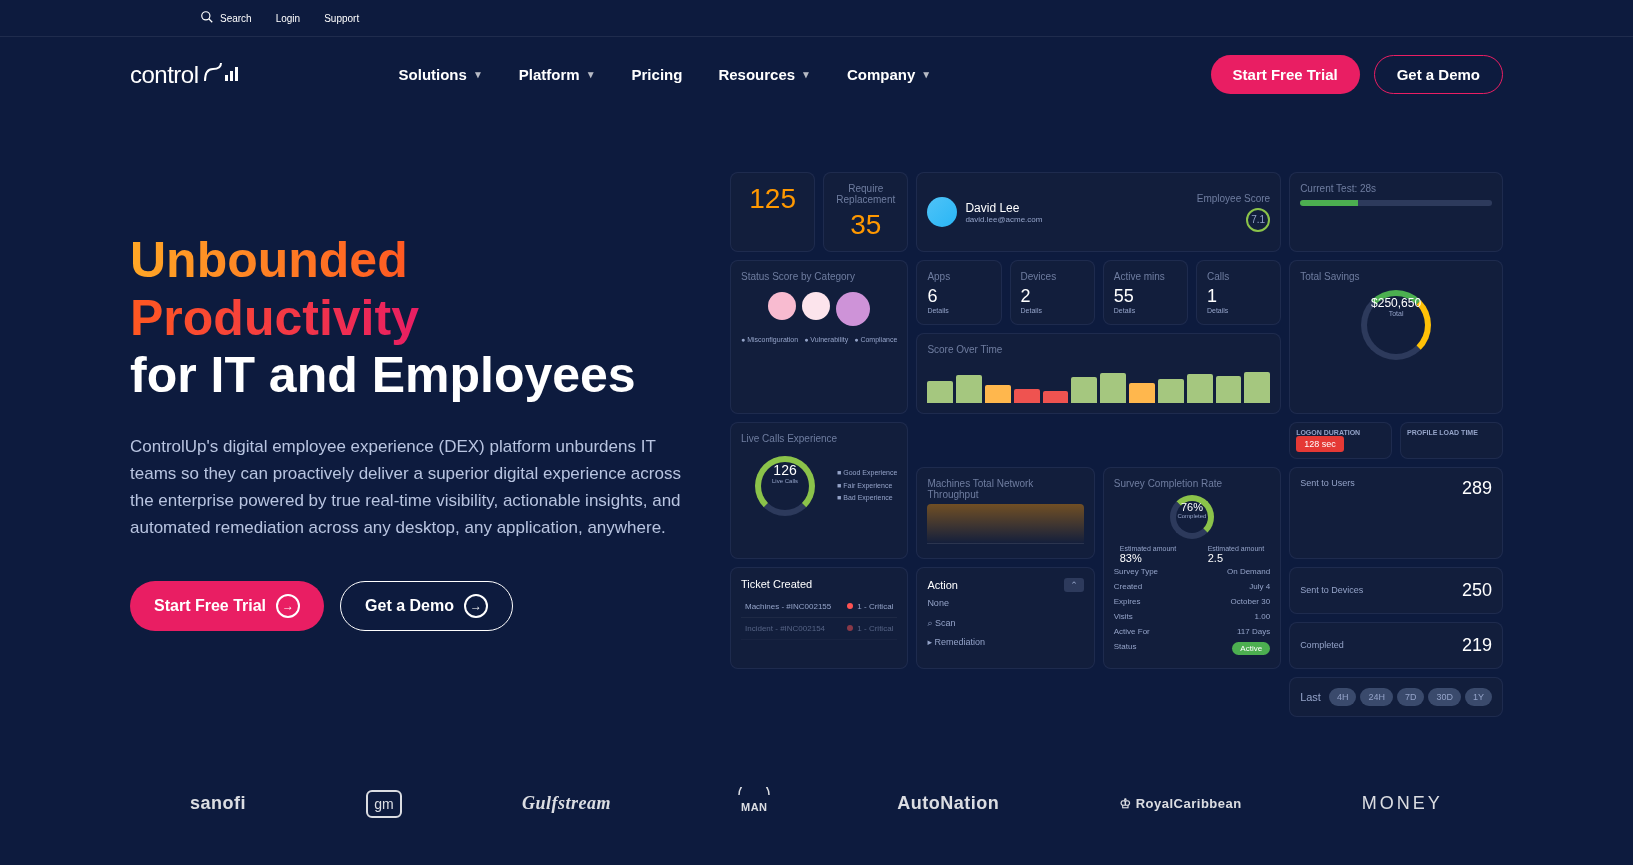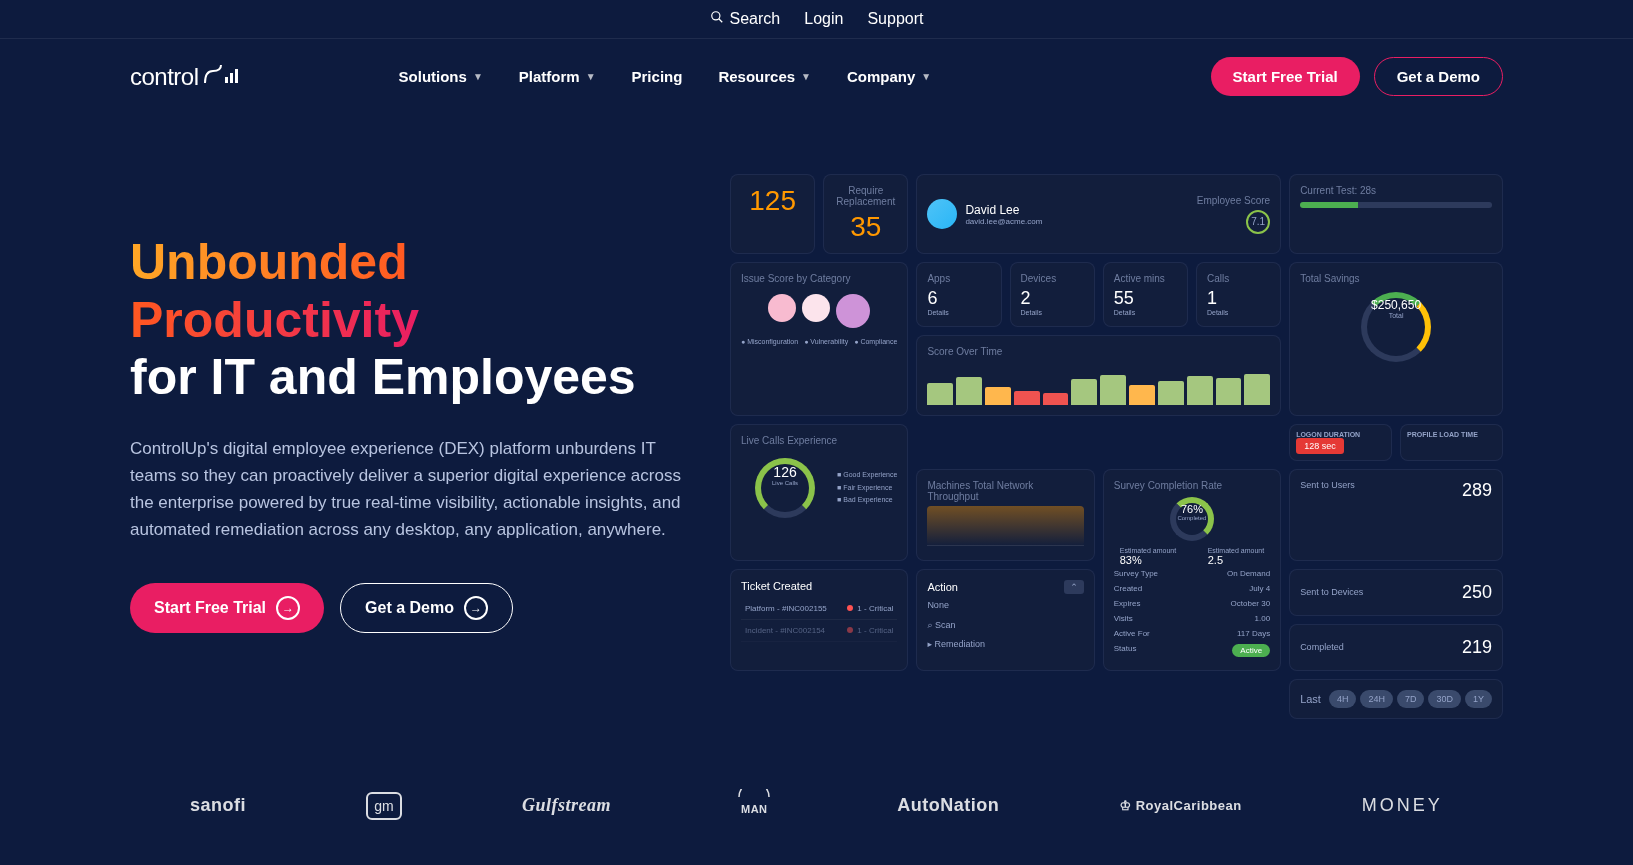--- a/index.html
+++ b/index.html
@@ -8,26 +8,26 @@
   color: #fff;
   font-family: -apple-system, BlinkMacSystemFont, 'Segoe UI', sans-serif;
   width: 1633px;
   min-height: 865px;
   overflow-x: hidden;
 }
 
 
 .top-bar {
   display: flex;
-  justify-content: center;
+  justify-content: flex-start;
   align-items: center;
   padding: 10px 200px;
   border-bottom: 1px solid rgba(255,255,255,0.08);
   gap: 24px;
-  font-size: 16px;
+  font-size: 10px;
 }
 .top-bar a { color: #fff; text-decoration: none; cursor: pointer; }
 .search-wrap { display: flex; align-items: center; gap: 6px; cursor: pointer; }
 
 
 .main-nav {
   display: flex;
   align-items: center;
   padding: 18px 130px;
   gap: 60px;
@@ -243,21 +243,21 @@
         <span class="score-circle">7.1</span>
       </div>
     </div>
 
     <div class="card" style="grid-column:4;">
       <div class="card-label">Current Test: 28s</div>
       <div style="height:6px;background:linear-gradient(90deg,#4caf50 30%,#2d3a5c 30%);border-radius:3px;margin-top:6px;"></div>
     </div>
 
     <div class="card" style="grid-column:1;grid-row:2/4;">
-      <div class="card-label">Issue Score by Category</div>
+      <div class="card-label">Status Score by Category</div>
       <div class="circles">
         <span class="circle" style="background:#f8bbd0;"></span>
         <span class="circle" style="background:#fce4ec;"></span>
         <span class="circle" style="background:#ce93d8;width:34px;height:34px;"></span>
       </div>
       <div style="font-size:7px;display:flex;gap:6px;justify-content:center;">
         <span>● Misconfiguration</span>
           <span>● Vulnerability</span>
           <span>● Compliance</span>
       </div>
@@ -393,21 +393,21 @@
       <span style="font-size:18px;color:#fff;">250</span>
     </div>
     <div class="card" style="grid-column:4;grid-row:7;display:flex;justify-content:space-between;align-items:center;">
       <span>Completed</span>
       <span style="font-size:18px;color:#fff;">219</span>
     </div>
 
     <div class="card" style="grid-column:1;grid-row:6/8;">
       <div style="color:#fff;font-size:11px;margin-bottom:6px;">Ticket Created</div>
       <div class="ticket-row">
-        <span>Platform - #INC002155</span>
+        <span>Machines - #INC002155</span>
         <span><span class="dot-crit"></span><span>1 - Critical</span></span>
       </div>
       <div class="ticket-row" style="opacity:0.5;">
         <span>Incident - #INC002154</span>
         <span><span class="dot-crit"></span><span>1 - Critical</span></span>
       </div>
     </div>
 
     <div class="card" style="grid-column:2;grid-row:6/8;">
       <div style="display:flex;justify-content:space-between;align-items:center;">

